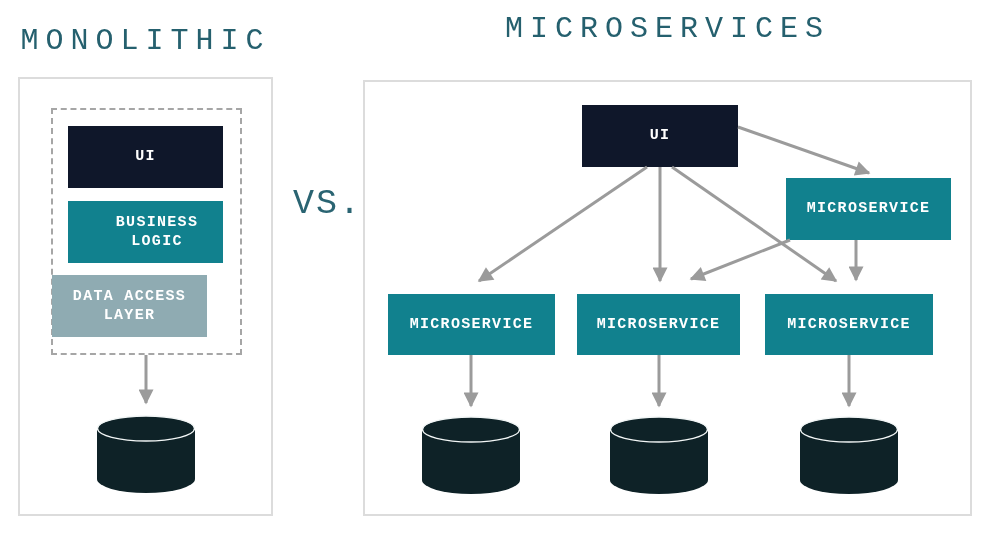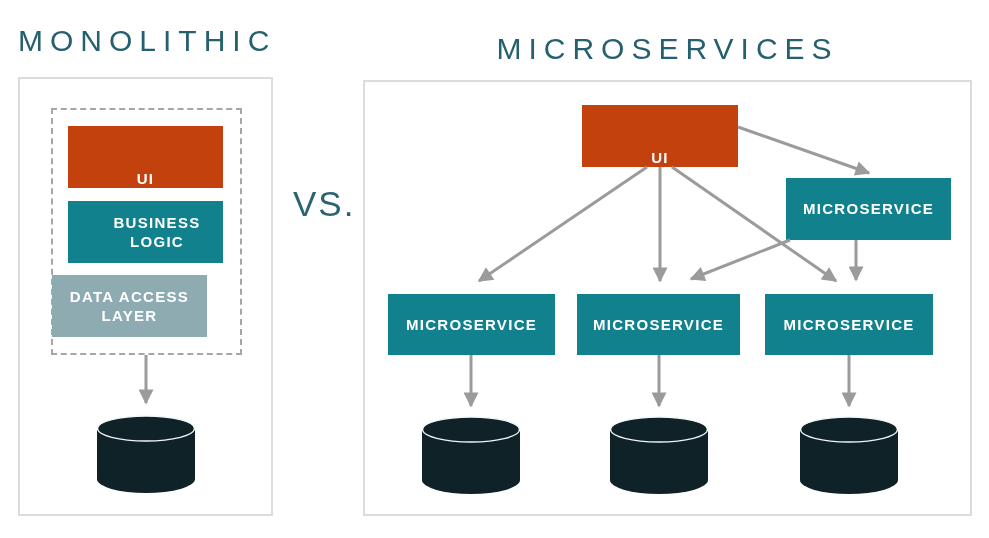--- a/index.html
+++ b/index.html
@@ -1,18 +1,18 @@
 <!DOCTYPE html>
 <html><head>
 <meta charset="utf-8">
 <style>
   html,body{margin:0;padding:0;background:#ffffff;}
   #stage{
     position:relative;width:989px;height:538px;background:#ffffff;
-    font-family:Liberation Sans, sans-serif;overflow:hidden;
+    font-family:Liberation Mono, monospace;overflow:hidden;
   }
   .title{
     position:absolute;color:#25606e;font-size:30px;font-weight:300;
     letter-spacing:7px;text-align:center;white-space:nowrap;
   }
   .versus{
     position:absolute;color:#2a6472;font-size:35px;font-weight:300;
     letter-spacing:2px;
   }
   .panel{
@@ -20,33 +20,33 @@
     box-sizing:border-box;
   }
   .dashedbox{
     position:absolute;border:2px dashed #a6a6a6;box-sizing:border-box;
   }
   .node{
     position:absolute;display:flex;align-items:center;justify-content:center;
     color:#ffffff;font-weight:bold;font-size:15px;letter-spacing:1.3px;
     text-align:center;line-height:1.3;box-sizing:border-box;padding:0 12px;
   }
-  .c-dark{background:#c2410c;align-items:flex-end;}
+  .c-dark{background:#0f172a;}
   .c-teal{background:#11818e;}
   .c-slate{background:#8fabb2;}
   .arrows{position:absolute;left:0;top:0;pointer-events:none;}
   .dbicon{position:absolute;}
 </style>
 </head>
 <body>
 
 <div id="stage">
 
   <div class="title" style="left:18px;top:24px;width:255px;">MONOLITHIC</div>
-  <div class="title" style="left:363px;top:32px;width:609px;">MICROSERVICES</div>
+  <div class="title" style="left:363px;top:12px;width:609px;">MICROSERVICES</div>
   <div class="versus" style="left:293px;top:184px;width:60px;text-align:center;">VS.</div>
 
   <div class="panel" style="left:18px;top:77px;width:255px;height:439px;">
 
     <div class="dashedbox" style="left:31px;top:29px;width:191px;height:247px;"></div>
 
     <div class="node c-dark" style="left:48px;top:47px;width:155px;height:62px;">
       <span>UI</span>
     </div>
     <div class="node c-teal" style="left:48px;top:122px;width:155px;height:62px;padding-left:35px;">

